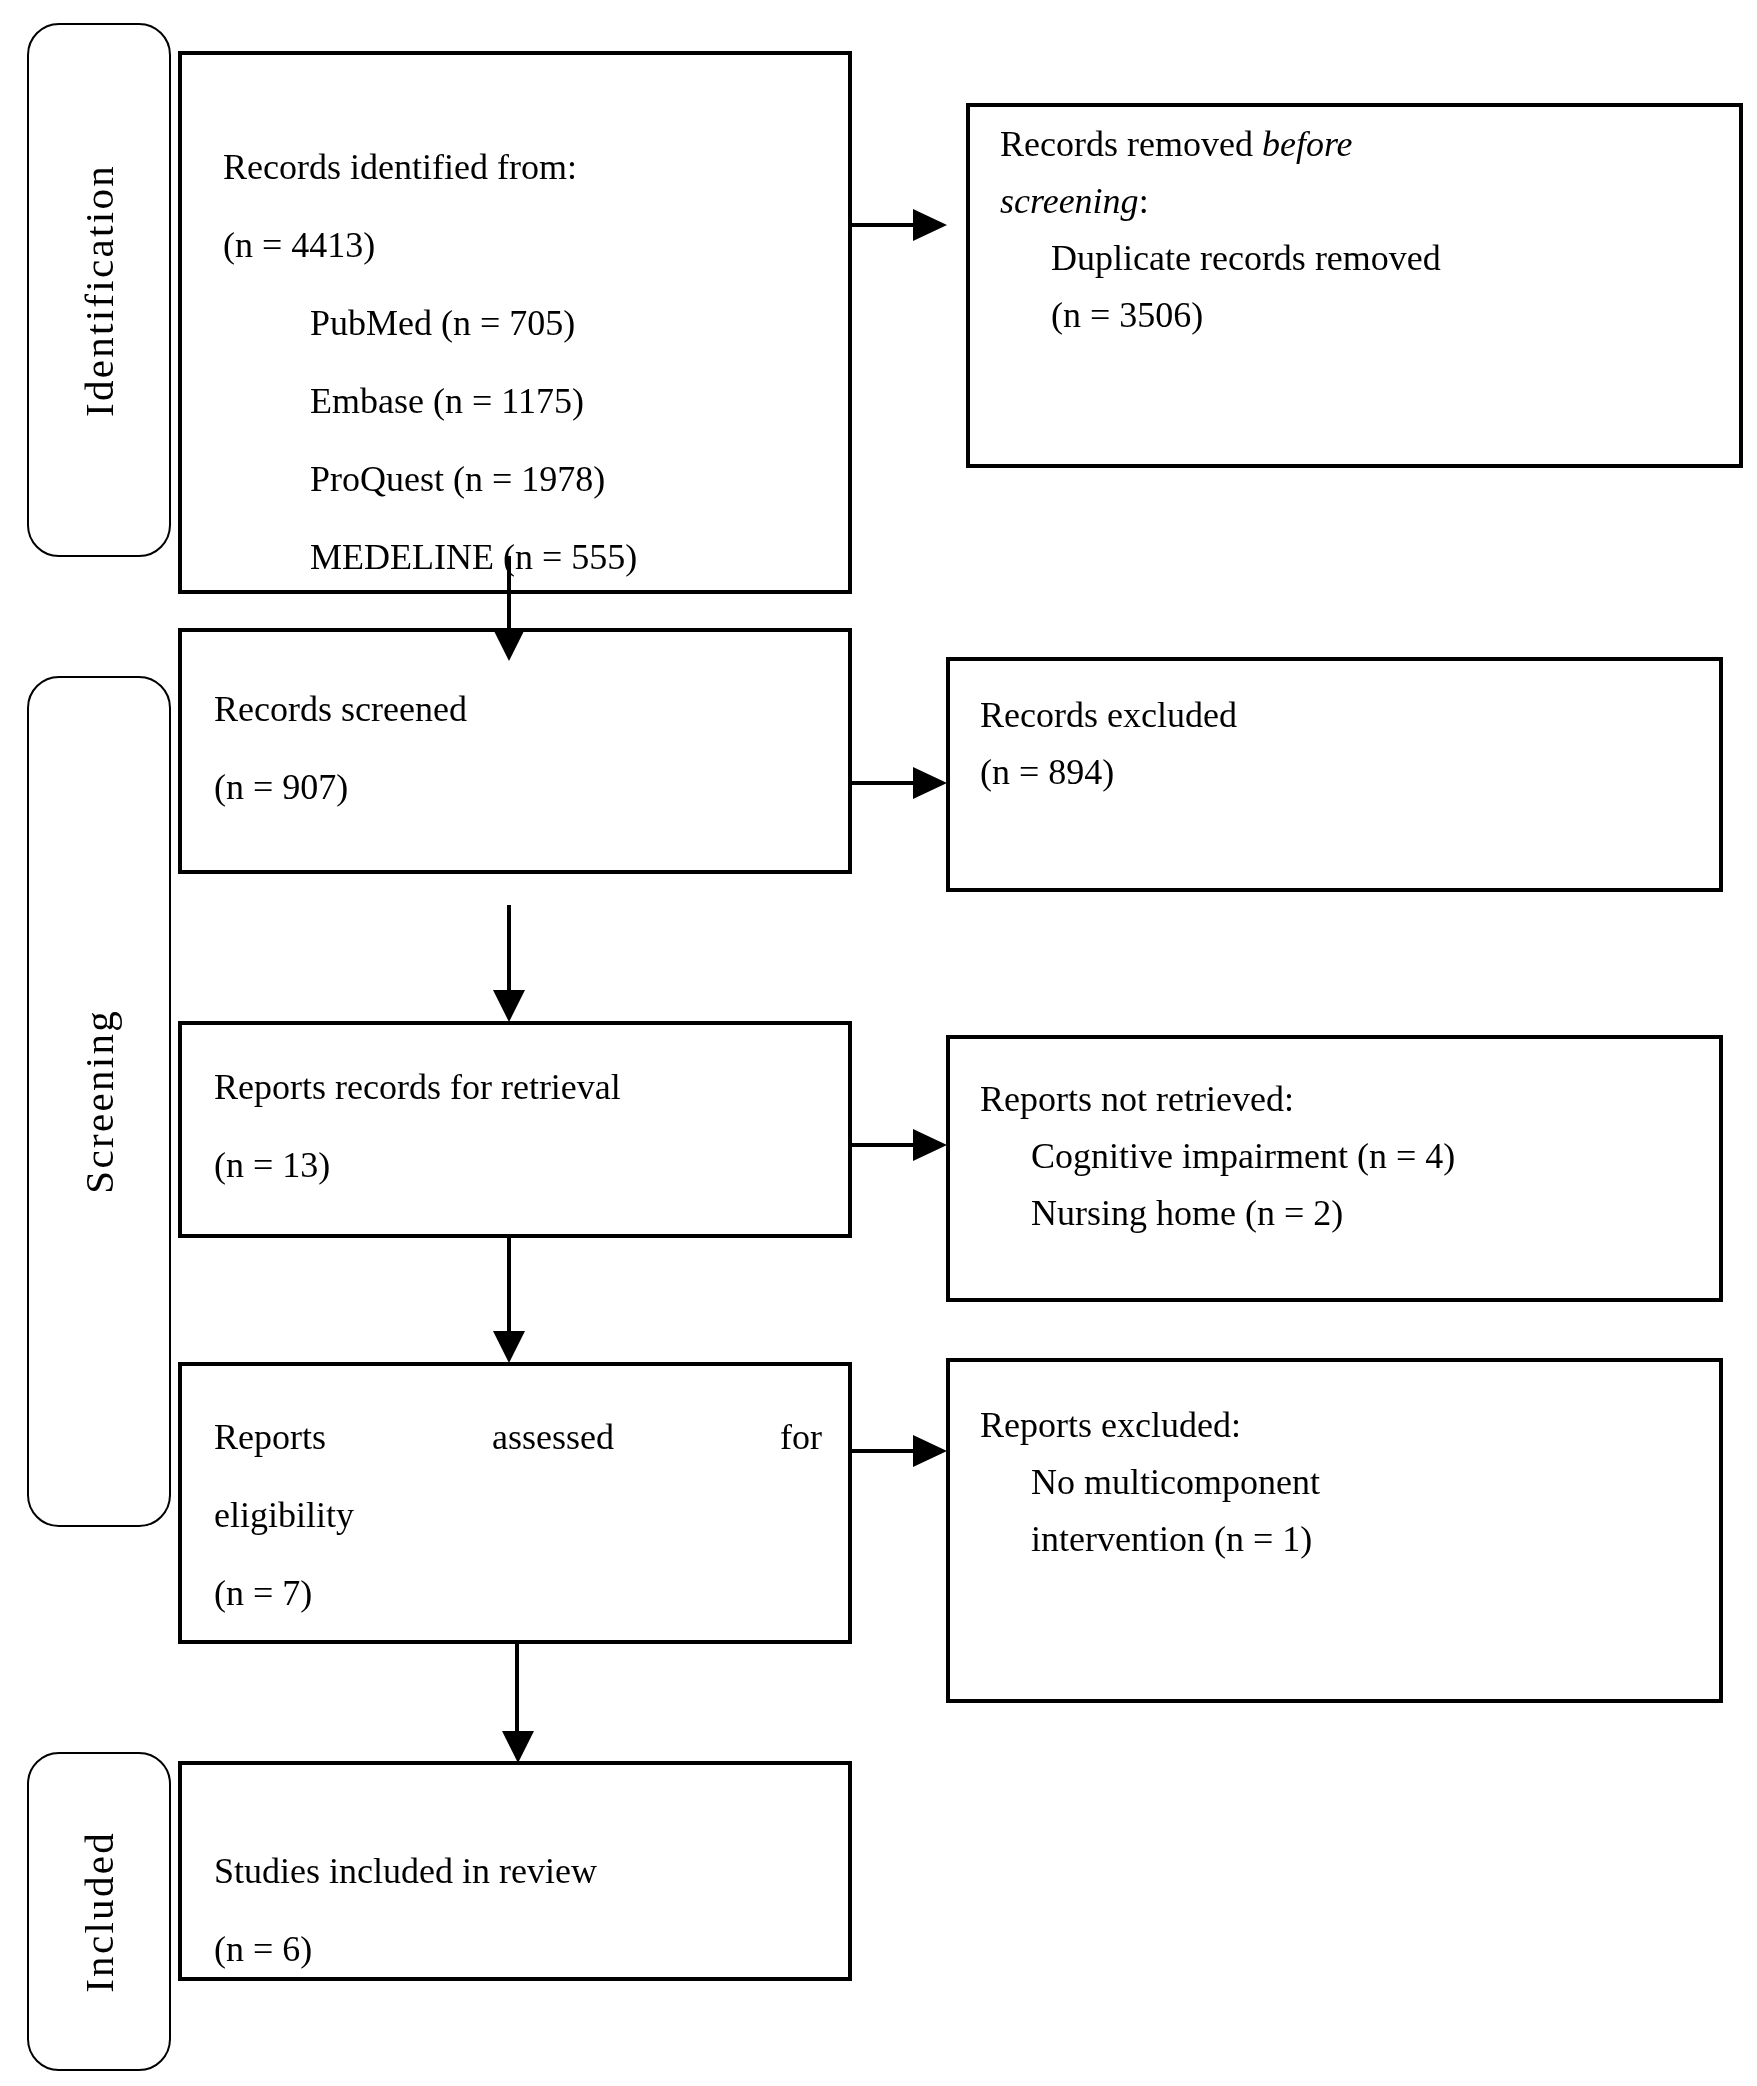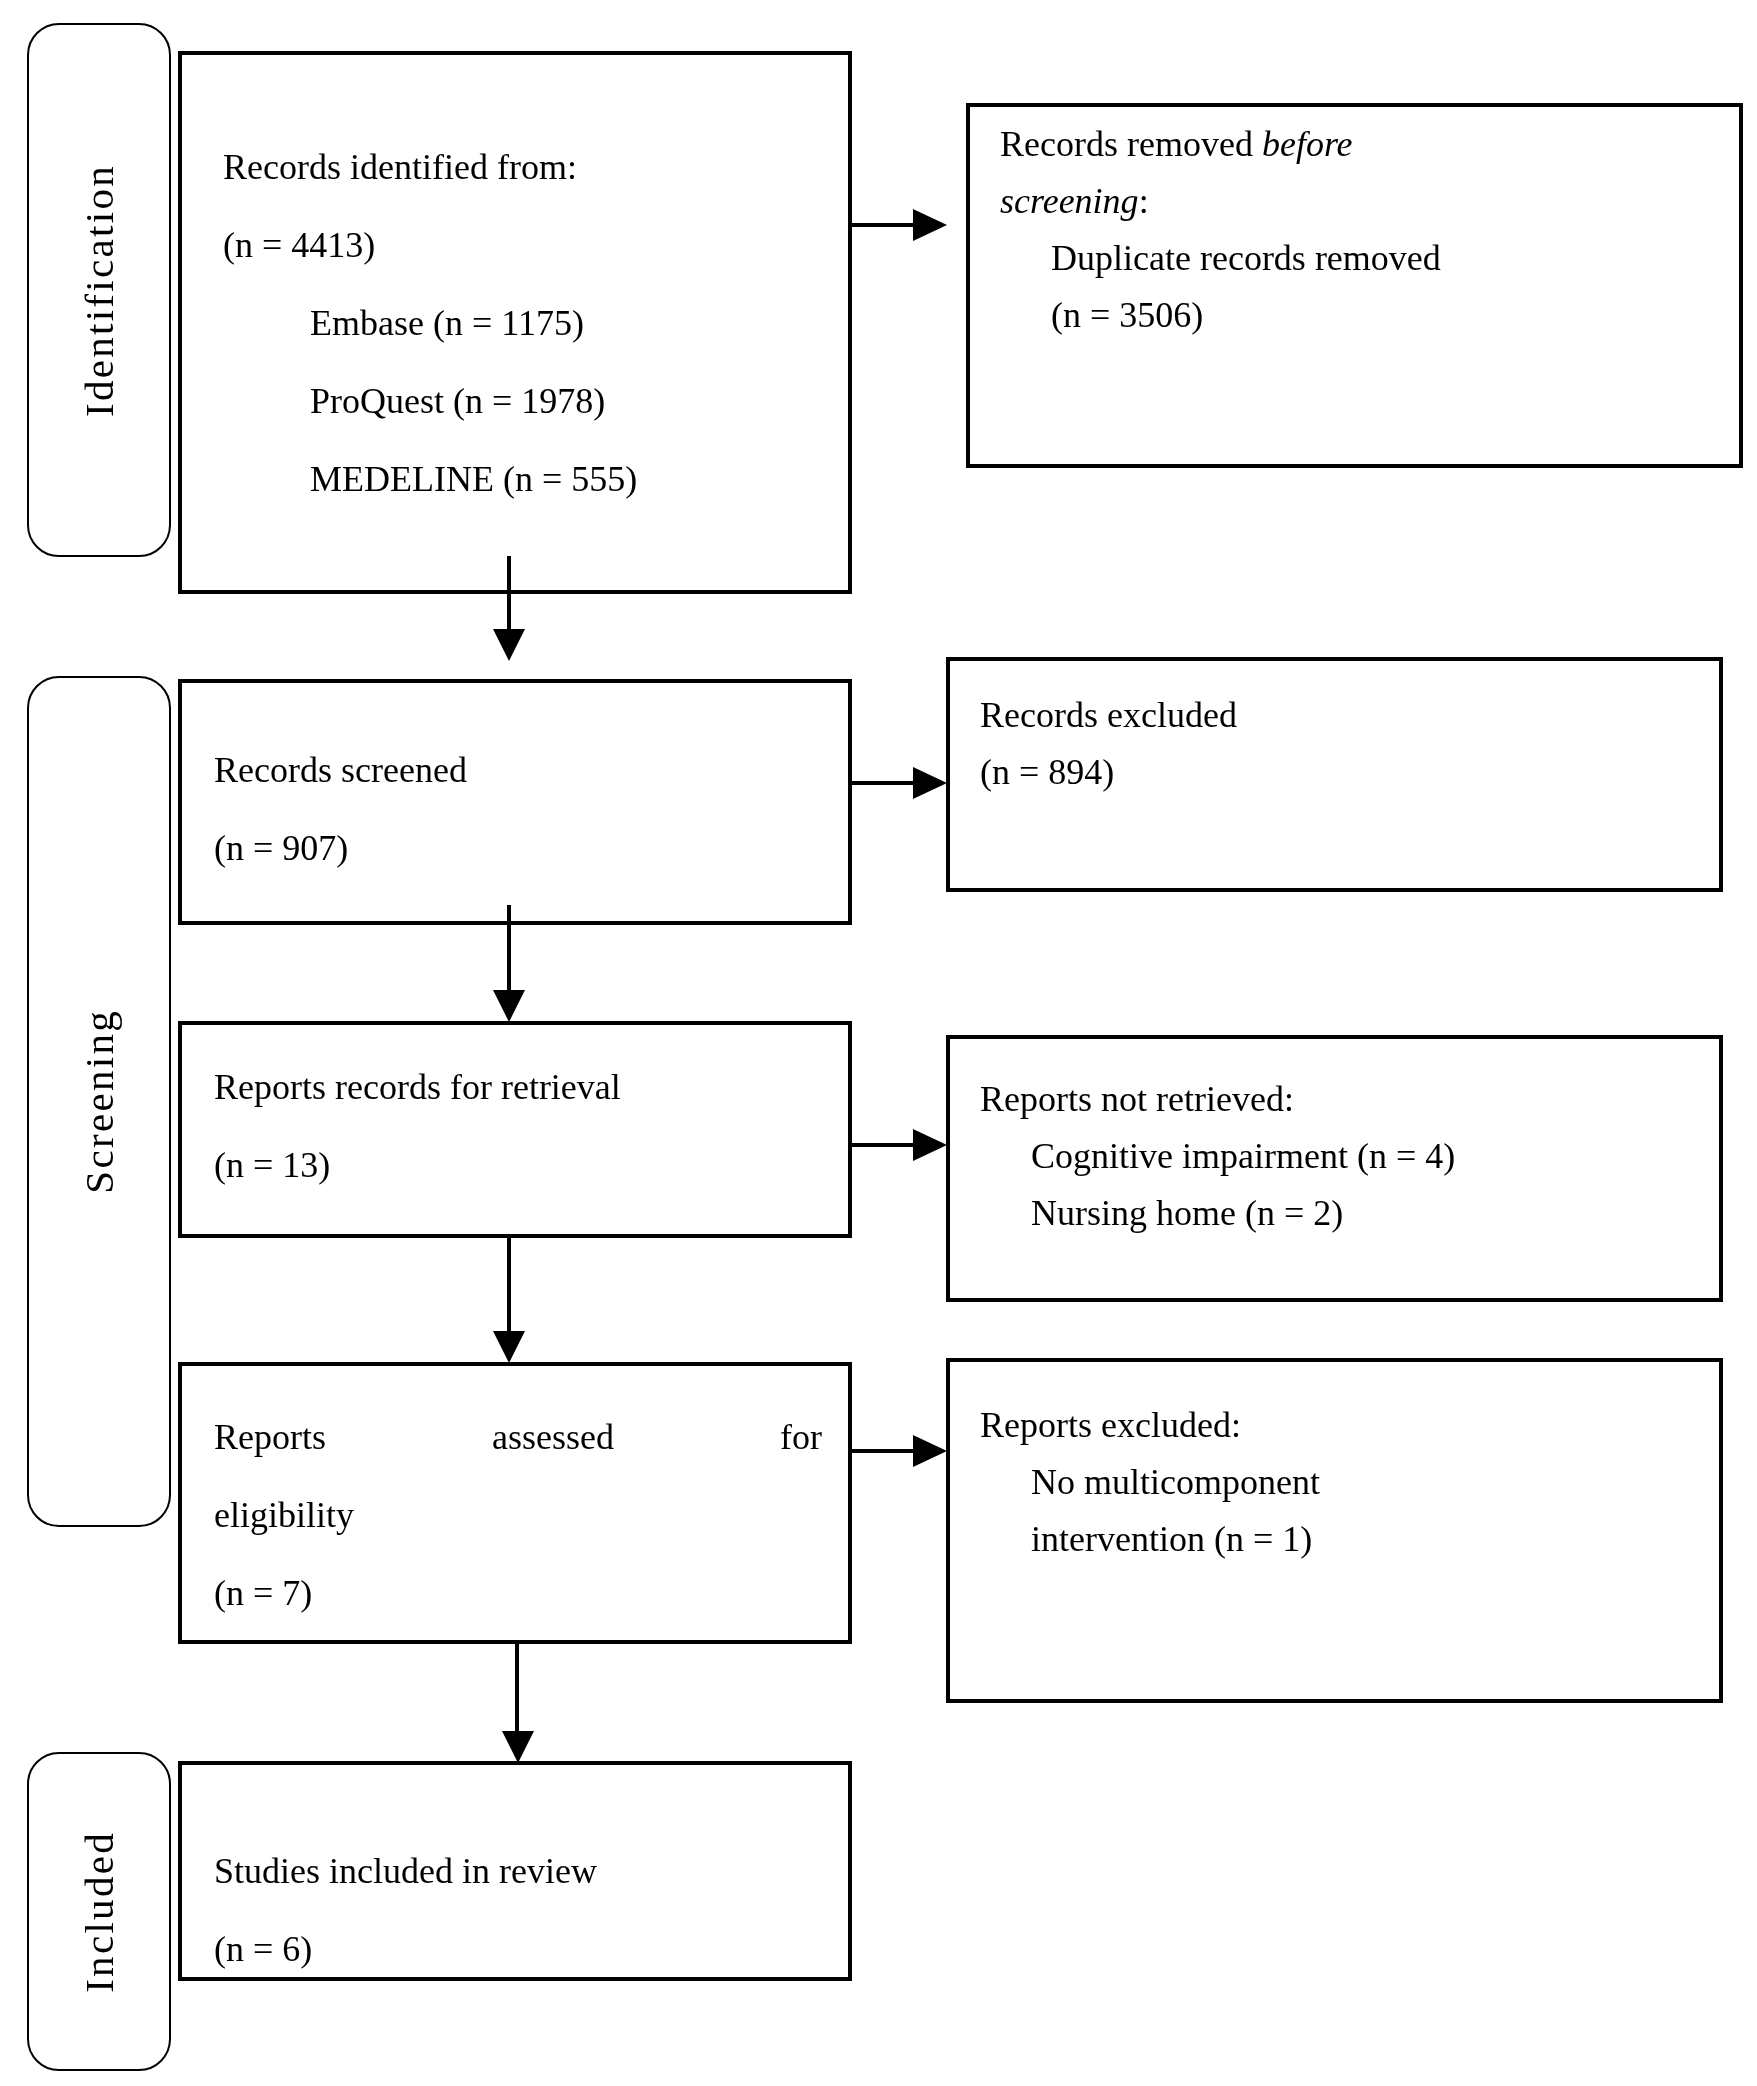--- a/index.html
+++ b/index.html
@@ -48,21 +48,21 @@
 
   .main .ln  { line-height: 78px; padding-left: 32px; white-space: nowrap; }
   .main .ind { padding-left: 128px; }
   #box-identified .ln { padding-left: 41px; }
   #box-identified .ind { padding-left: 128px; }
 
   .right .ln  { line-height: 57px; padding-left: 30px; white-space: nowrap; }
   .right .ind { padding-left: 81px; }
 
   #box-identified       { top: 14.6px;   height: 543px; padding-top: 73px; margin-top: 36px; }
-  #box-screened         { top: 679px; height: 246px; padding-top: 48px; }
+  #box-screened         { top: 628px; height: 246px; padding-top: 38px; }
   #box-sought           { top: 1021px; height: 217px; padding-top: 23.4px; }
   #box-assessed         { top: 1362px; height: 282px; padding-top: 32px; }
   #box-included-studies { top: 1761px; height: 220px; padding-top: 67px; }
 
   #box-removed-before   { top: 103px;  height: 365px; padding-top: 8.8px; margin-left: 20px; }
   #box-records-excluded { top: 657px; height: 235px; padding-top: 26px; }
   #box-not-retrieved    { top: 1035px; height: 267px; padding-top: 32px; }
   #box-reports-excluded { top: 1358px; height: 345px; padding-top: 35px; }
 
   .it { font-style: italic; }
@@ -100,20 +100,21 @@
   <div class="stage" id="stage-screening">
     <span>Screening</span>
   </div>
   <div class="stage" id="stage-included">
     <span>Included</span>
   </div>
 
   <div class="box main" id="box-identified">
     <div class="ln">Records identified from:</div>
     <div class="ln">(n = 4413)</div>
+    <div class="ln ind">PubMed (n = 705)</div>
     <div class="ln ind">Embase (n = 1175)</div>
     <div class="ln ind">ProQuest (n = 1978)</div>
     <div class="ln ind">MEDELINE (n = 555)</div>
   </div>
 
   <div class="box right" id="box-removed-before">
     <div class="ln"><span>Records removed </span><span class="it">before</span></div>
     <div class="ln"><span class="it">screening</span><span>:</span></div>
     <div class="ln ind">Duplicate records removed</div>
     <div class="ln ind">(n = 3506)</div>

